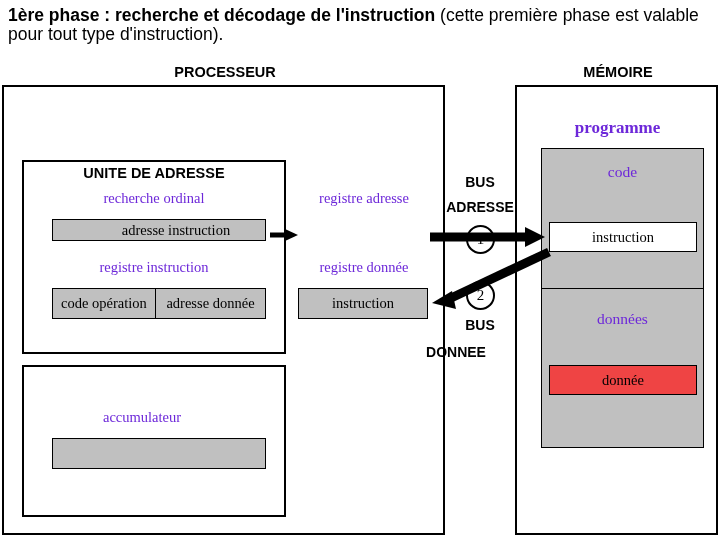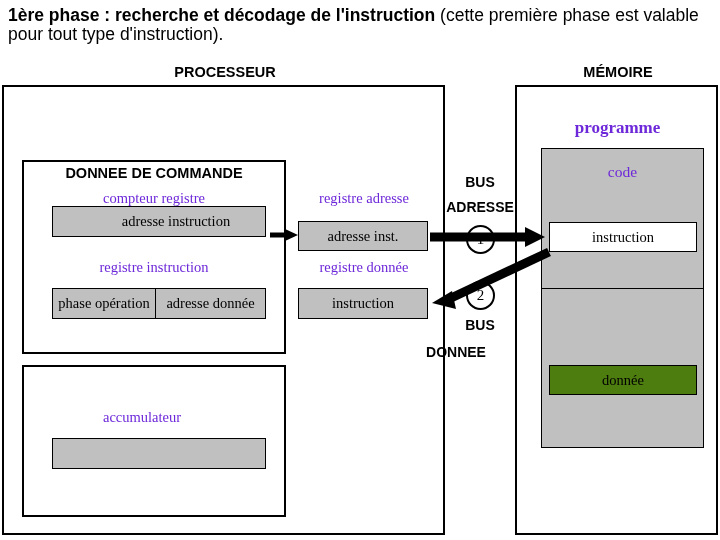--- a/index.html
+++ b/index.html
@@ -117,47 +117,47 @@
   </div>
 
   <div class="abs section-caption" style="left: 130px; top: 64px; width: 190px;">PROCESSEUR</div>
   <div class="abs section-caption" style="left: 520px; top: 64px; width: 196px;">MÉMOIRE</div>
 
   <div class="abs outer-box" style="left: 2px; top: 85px; width: 443px; height: 450px;"></div>
 
   <div class="abs outer-box" style="left: 515px; top: 85px; width: 203px; height: 450px;"></div>
 
   <div class="abs frame-box" style="left: 22px; top: 160px; width: 264px; height: 194px;"></div>
-  <div class="abs bold-label" style="left: 22px; top: 165px; width: 264px; font-size: 14.5px;">DONNEE DE COMMANDE</div>
+  <div class="abs bold-label" style="left: 22px; top: 165px; width: 264px; font-size: 14.5px;">UNITE DE ADRESSE</div>
 
-  <div class="abs serif-label" style="left: 32px; top: 190px; width: 244px;">compteur registre</div>
-  <div class="abs cell" style="left: 52px; top: 206px; width: 214px; height: 31px; padding-left: 34px;">adresse instruction</div>
+  <div class="abs serif-label" style="left: 32px; top: 190px; width: 244px;">recherche ordinal</div>
+  <div class="abs cell" style="left: 52px; top: 219px; width: 214px; height: 22px; padding-left: 34px;">adresse instruction</div>
 
   <div class="abs serif-label" style="left: 32px; top: 259px; width: 244px;">registre instruction</div>
-  <div class="abs cell" style="left: 52px; top: 288px; width: 104px; height: 31px;">phase opération</div>
+  <div class="abs cell" style="left: 52px; top: 288px; width: 104px; height: 31px;">code opération</div>
   <div class="abs cell" style="left: 155px; top: 288px; width: 111px; height: 31px;">adresse donnée</div>
 
   <div class="abs serif-label" style="left: 298px; top: 190px; width: 132px;">registre adresse</div>
-  <div class="abs cell" style="left: 298px; top: 221px; width: 130px; height: 30px;">adresse inst.</div>
 
   <div class="abs serif-label" style="left: 298px; top: 259px; width: 132px;">registre donnée</div>
   <div class="abs cell" style="left: 298px; top: 288px; width: 130px; height: 31px;">instruction</div>
 
   <div class="abs frame-box" style="left: 22px; top: 365px; width: 264px; height: 152px;"></div>
   <div class="abs serif-label" style="left: 20px; top: 409px; width: 244px;">accumulateur</div>
   <div class="abs cell" style="left: 52px; top: 438px; width: 214px; height: 31px;"></div>
 
   <div class="abs serif-label" style="left: 530px; top: 118px; width: 175px; font-size: 17px; font-weight: bold;">programme</div>
   <div class="abs mem-block" style="left: 541px; top: 148px; width: 163px; height: 300px;"></div>
   <div class="abs serif-label" style="left: 541px; top: 163px; width: 163px; font-size: 15.5px;">code</div>
   <div class="abs cell" style="left: 549px; top: 222px; width: 148px; height: 30px; background:#ffffff;">instruction</div>
 
   <div class="abs" style="left: 541px; top: 288px; width: 163px; height: 1px; background: #000;"></div>
 
-  <div class="abs cell" style="left: 549px; top: 365px; width: 148px; height: 30px; background:#4d7c0f;">donnée</div>
+  <div class="abs serif-label" style="left: 541px; top: 310px; width: 163px; font-size: 15.5px;">données</div>
+  <div class="abs cell" style="left: 549px; top: 365px; width: 148px; height: 30px; background:#ef4444;">donnée</div>
 
   <div class="abs bold-label" style="left: 446px; top: 174px; width: 68px;">BUS</div>
   <div class="abs bold-label" style="left: 442px; top: 199px; width: 76px;">ADRESSE</div>
   <div class="abs bold-label" style="left: 446px; top: 317px; width: 68px;">BUS</div>
   <div class="abs bold-label" style="left: 418px; top: 344px; width: 76px;">DONNEE</div>
 
   <div class="abs circle" style="left: 466px; top: 225px; width: 29px; height: 29px;">1</div>
   <div class="abs circle" style="left: 466px; top: 281px; width: 29px; height: 29px;">2</div>
 
   <svg class="ov" viewBox="0 0 720 540">

